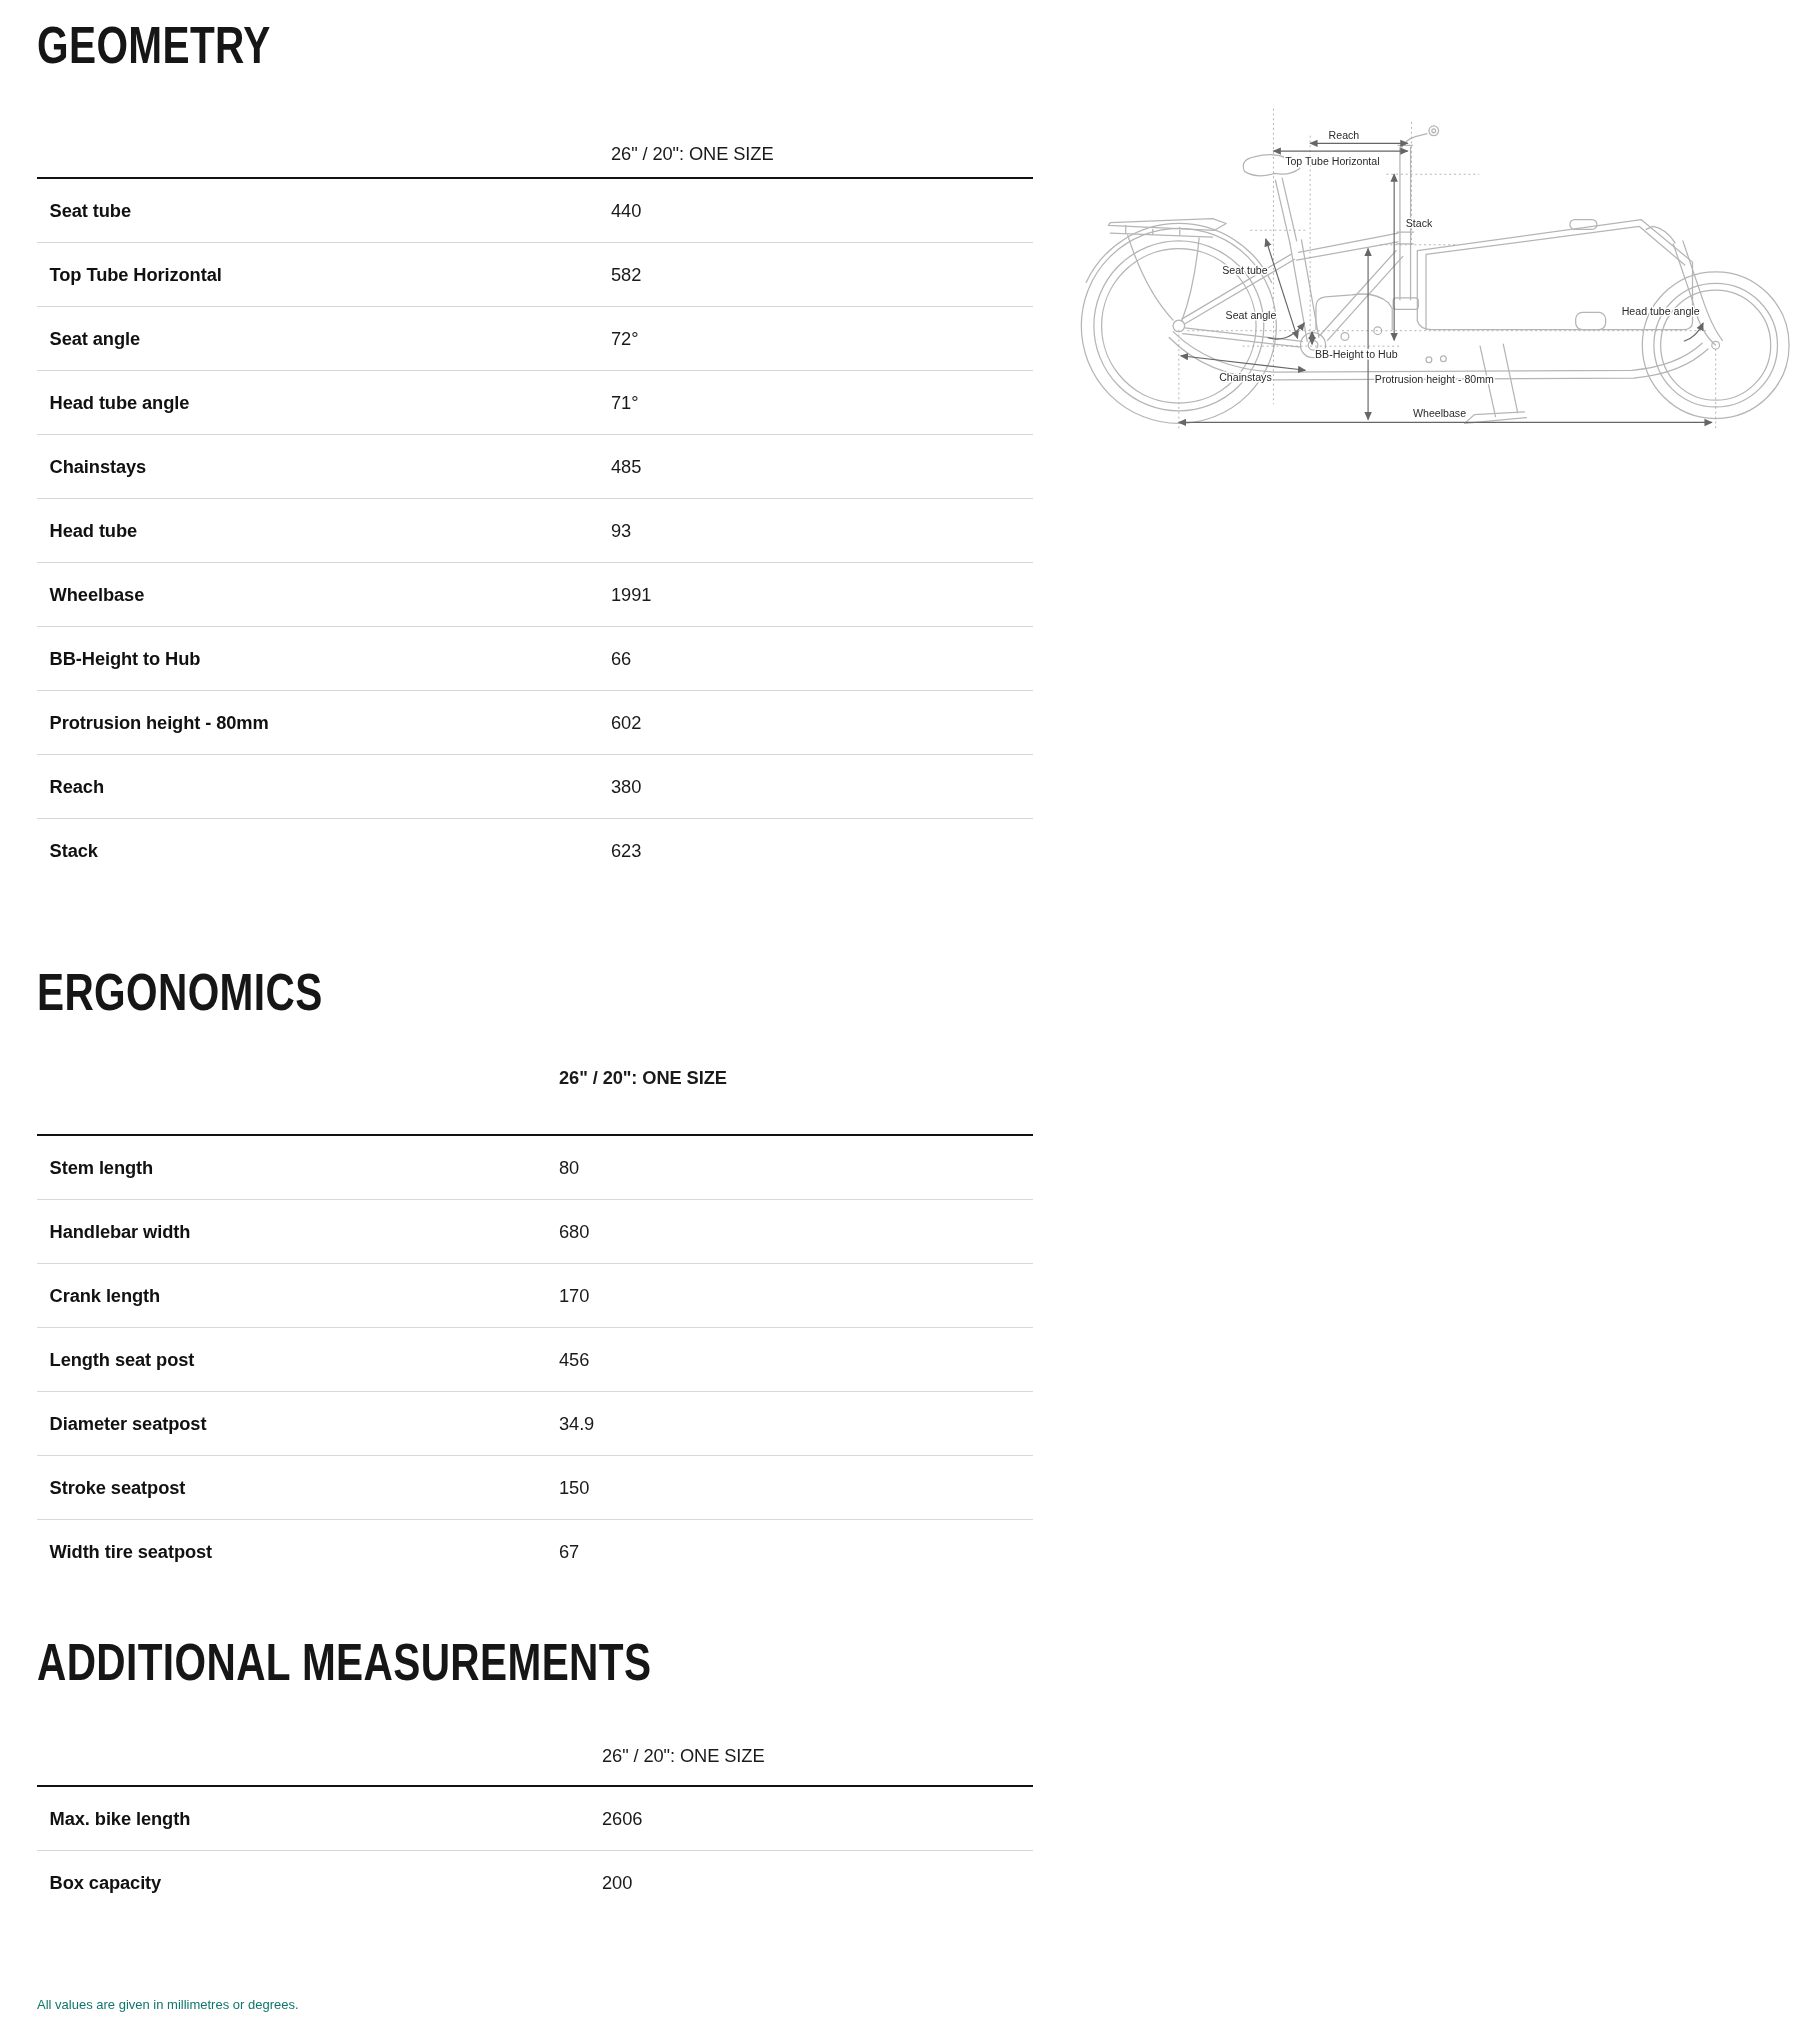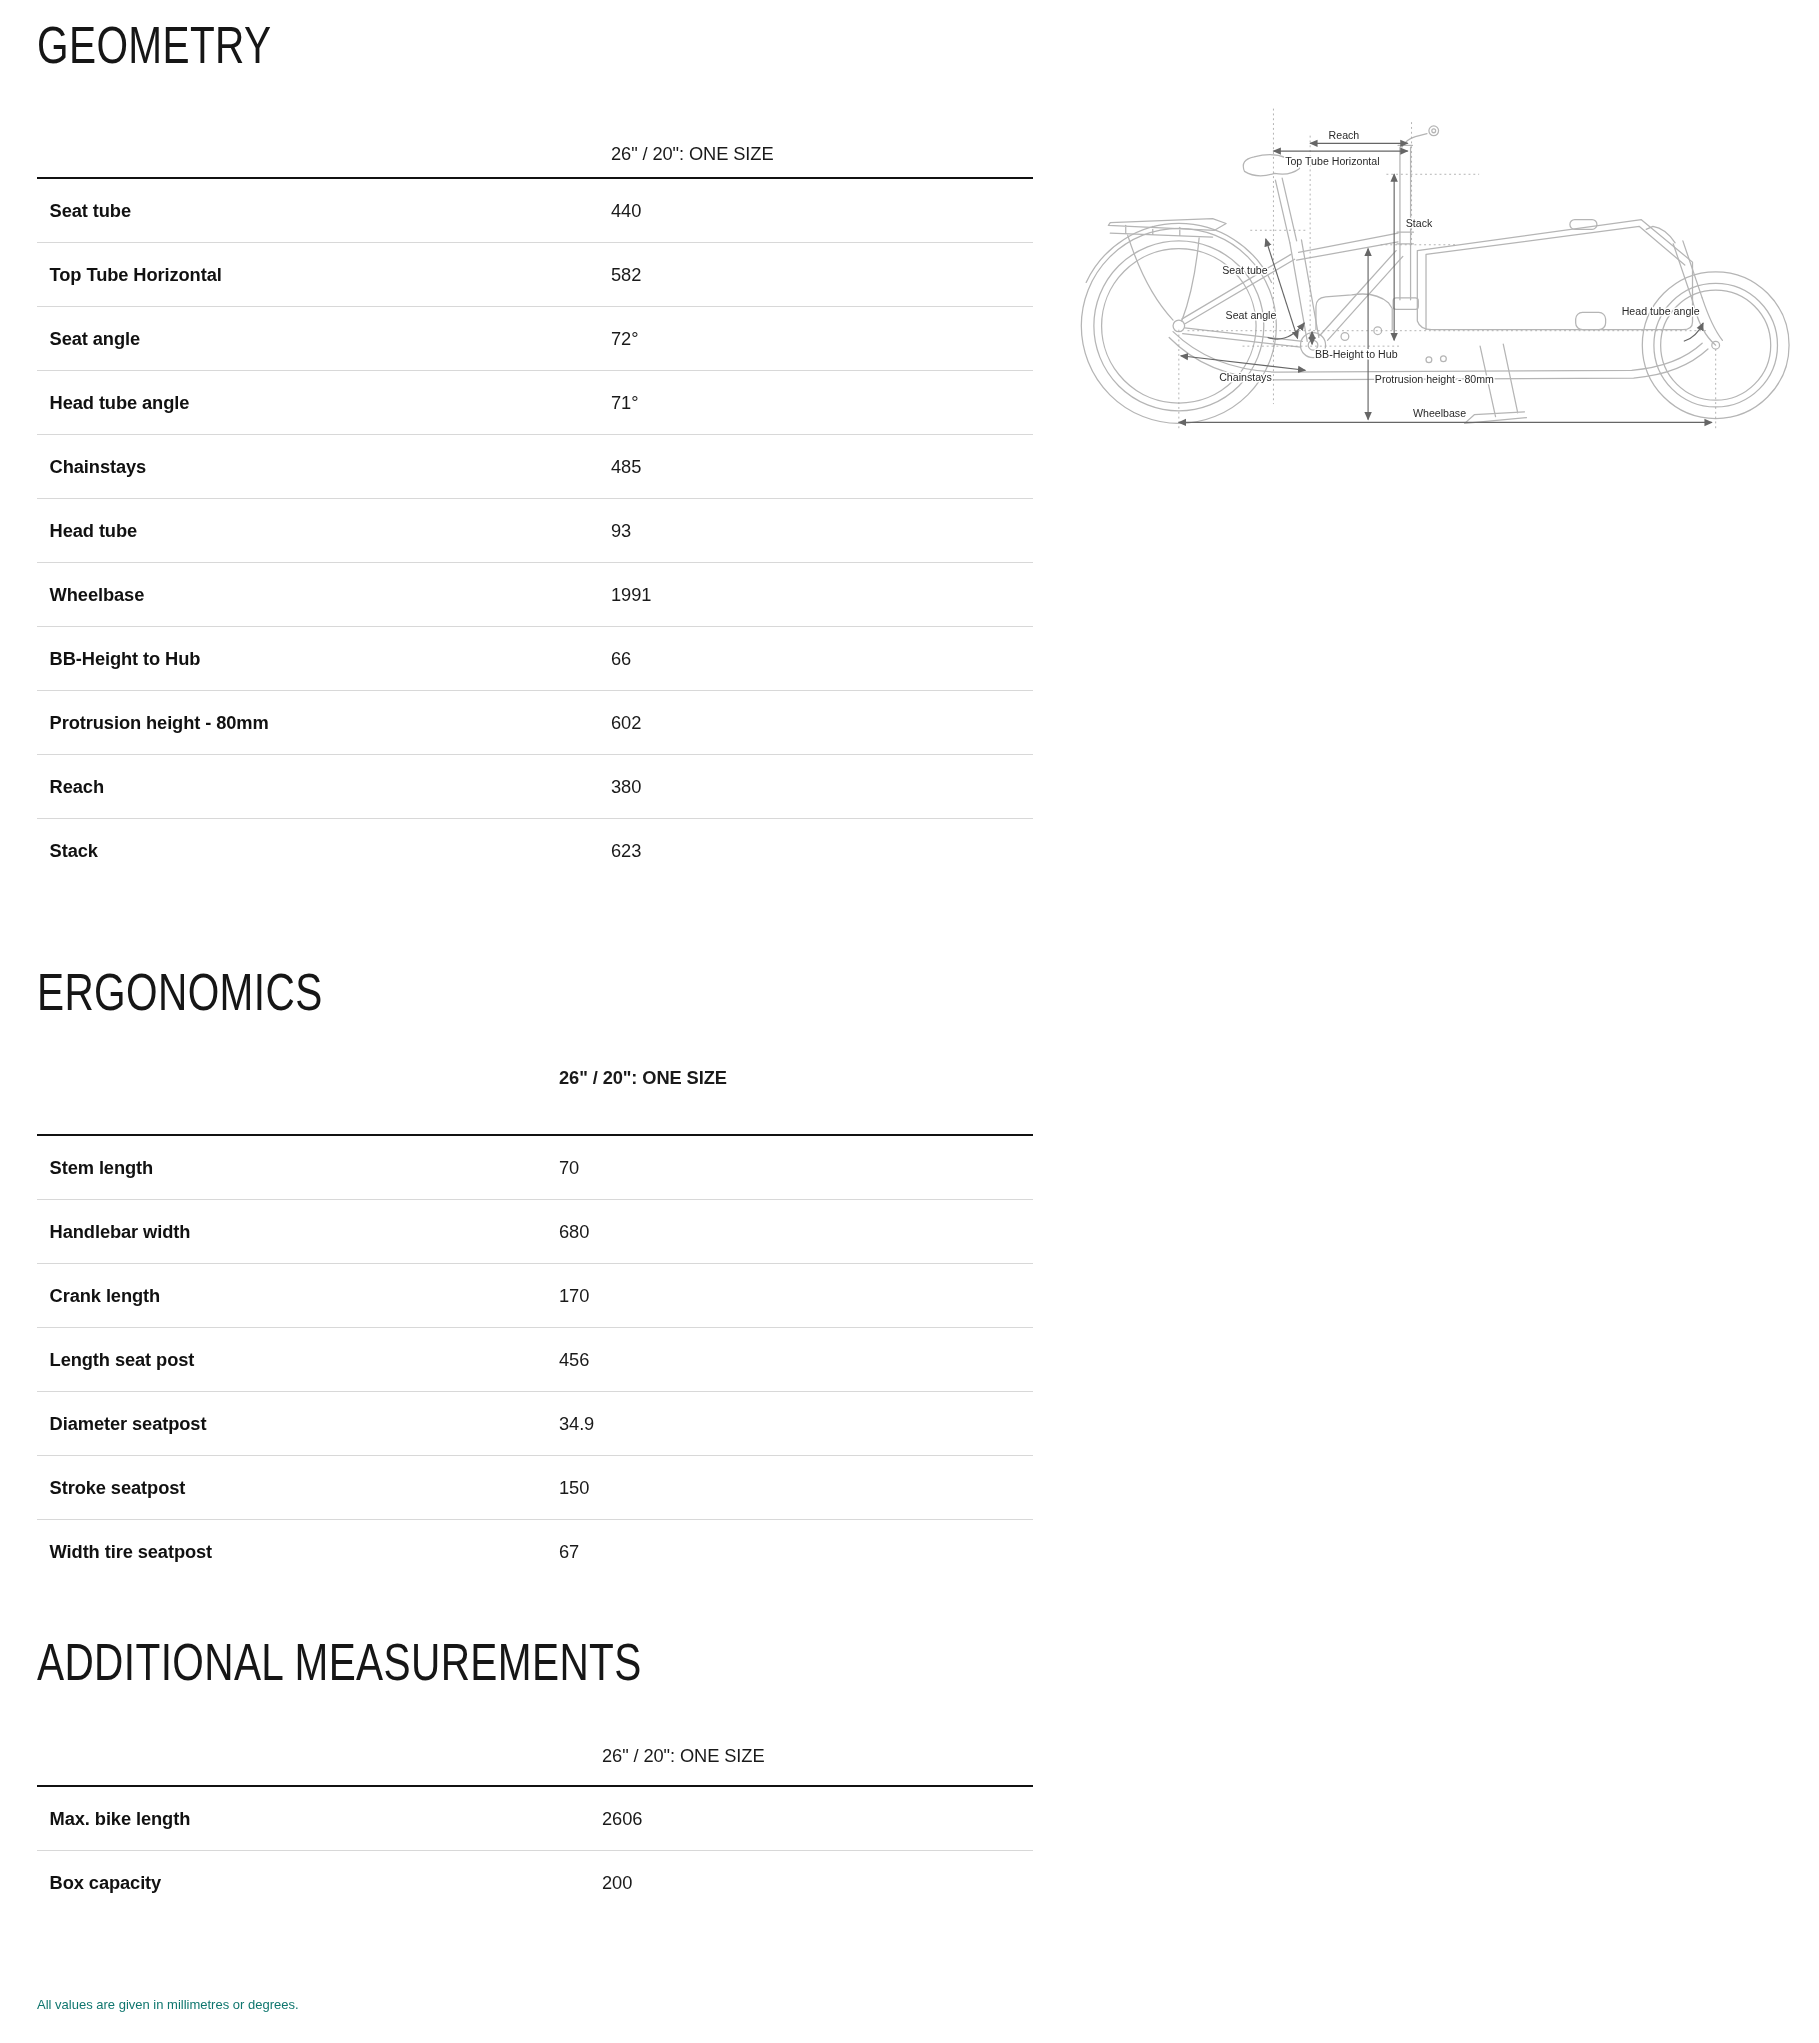--- a/index.html
+++ b/index.html
@@ -3,21 +3,21 @@
 <meta charset="utf-8">
 <style>
   html,body{margin:0;padding:0;}
   body{
     width:1819px;height:2043px;position:relative;background:#ffffff;
     font-family:"Liberation Sans", sans-serif;color:#1a1a1a;overflow:hidden;
     -webkit-font-smoothing:antialiased;
   }
   .sec-title{
     position:absolute;left:37px;margin:0;
-    font-size:52px;font-weight:400;letter-spacing:0.5px;line-height:1;
+    font-size:52px;font-weight:700;letter-spacing:0.5px;line-height:1;
     color:#161616;white-space:nowrap;text-align:center;
   }
   .sec-title .squeeze{display:inline-block;transform:scaleX(.78);transform-origin:left center;}
   .size-header{
     position:absolute;font-size:18.3px;color:#1a1a1a;letter-spacing:-0.1px;white-space:nowrap;
   }
   .size-header.bold{font-weight:700;}
   .spec-table{
     position:absolute;left:37px;width:996px;border-top:2.9px solid #111;
   }
@@ -206,21 +206,21 @@
   </g>
 </svg>
 </div>
 
 <h2 class="sec-title" style="top:966px;"><span class="squeeze">ERGONOMICS</span></h2>
 <div class="size-header bold" style="left:559px;top:1067px;">26" / 20": ONE SIZE</div>
 
 <div class="spec-table t-ergonomics" style="top:1134px;">
   <div class="row">
     <span class="lbl">Stem length</span>
-    <span class="val">70</span>
+    <span class="val">80</span>
   </div>
   <div class="row">
     <span class="lbl">Handlebar width</span>
     <span class="val">680</span>
   </div>
   <div class="row">
     <span class="lbl">Crank length</span>
     <span class="val">170</span>
   </div>
   <div class="row">

